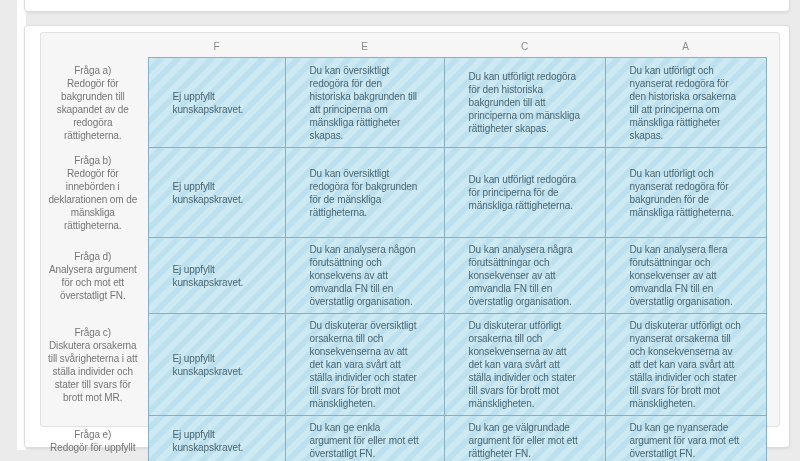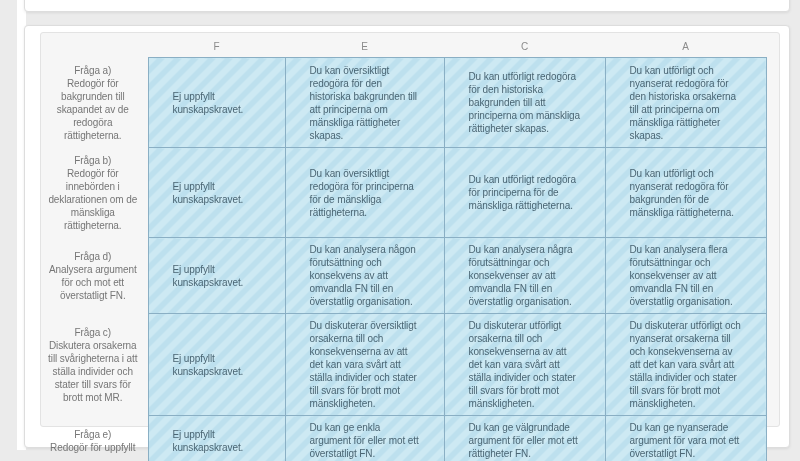--- a/index.html
+++ b/index.html
@@ -135,21 +135,21 @@
               <td class="cell">Du kan översiktligt redogöra för den historiska bakgrunden till att principerna om mänskliga rättigheter skapas.</td>
               <td class="cell">Du kan utförligt redogöra för den historiska bakgrunden till att principerna om mänskliga rättigheter skapas.</td>
               <td class="cell">Du kan utförligt och nyanserat redogöra för den historiska orsakerna till att principerna om mänskliga rättigheter skapas.</td>
             </tr>
             <tr>
               <th class="row-label">
                 <div>Fråga b)</div>
                 <div>Redogör för innebörden i deklarationen om de mänskliga rättigheterna.</div>
               </th>
               <td class="cell">Ej uppfyllt kunskapskravet.</td>
-              <td class="cell">Du kan översiktligt redogöra för principerna för de mänskliga rättigheterna.</td>
+              <td class="cell">Du kan översiktligt redogöra för bakgrunden för de mänskliga rättigheterna.</td>
               <td class="cell">Du kan utförligt redogöra för principerna för de mänskliga rättigheterna.</td>
               <td class="cell">Du kan utförligt och nyanserat redogöra för bakgrunden för de mänskliga rättigheterna.</td>
             </tr>
             <tr>
               <th class="row-label">
                 <div>Fråga d)</div>
                 <div>Analysera argument för och mot ett överstatligt FN.</div>
               </th>
               <td class="cell">Ej uppfyllt kunskapskravet.</td>
               <td class="cell">Du kan analysera någon förutsättning och konsekvens av att omvandla FN till en överstatlig organisation.</td>

